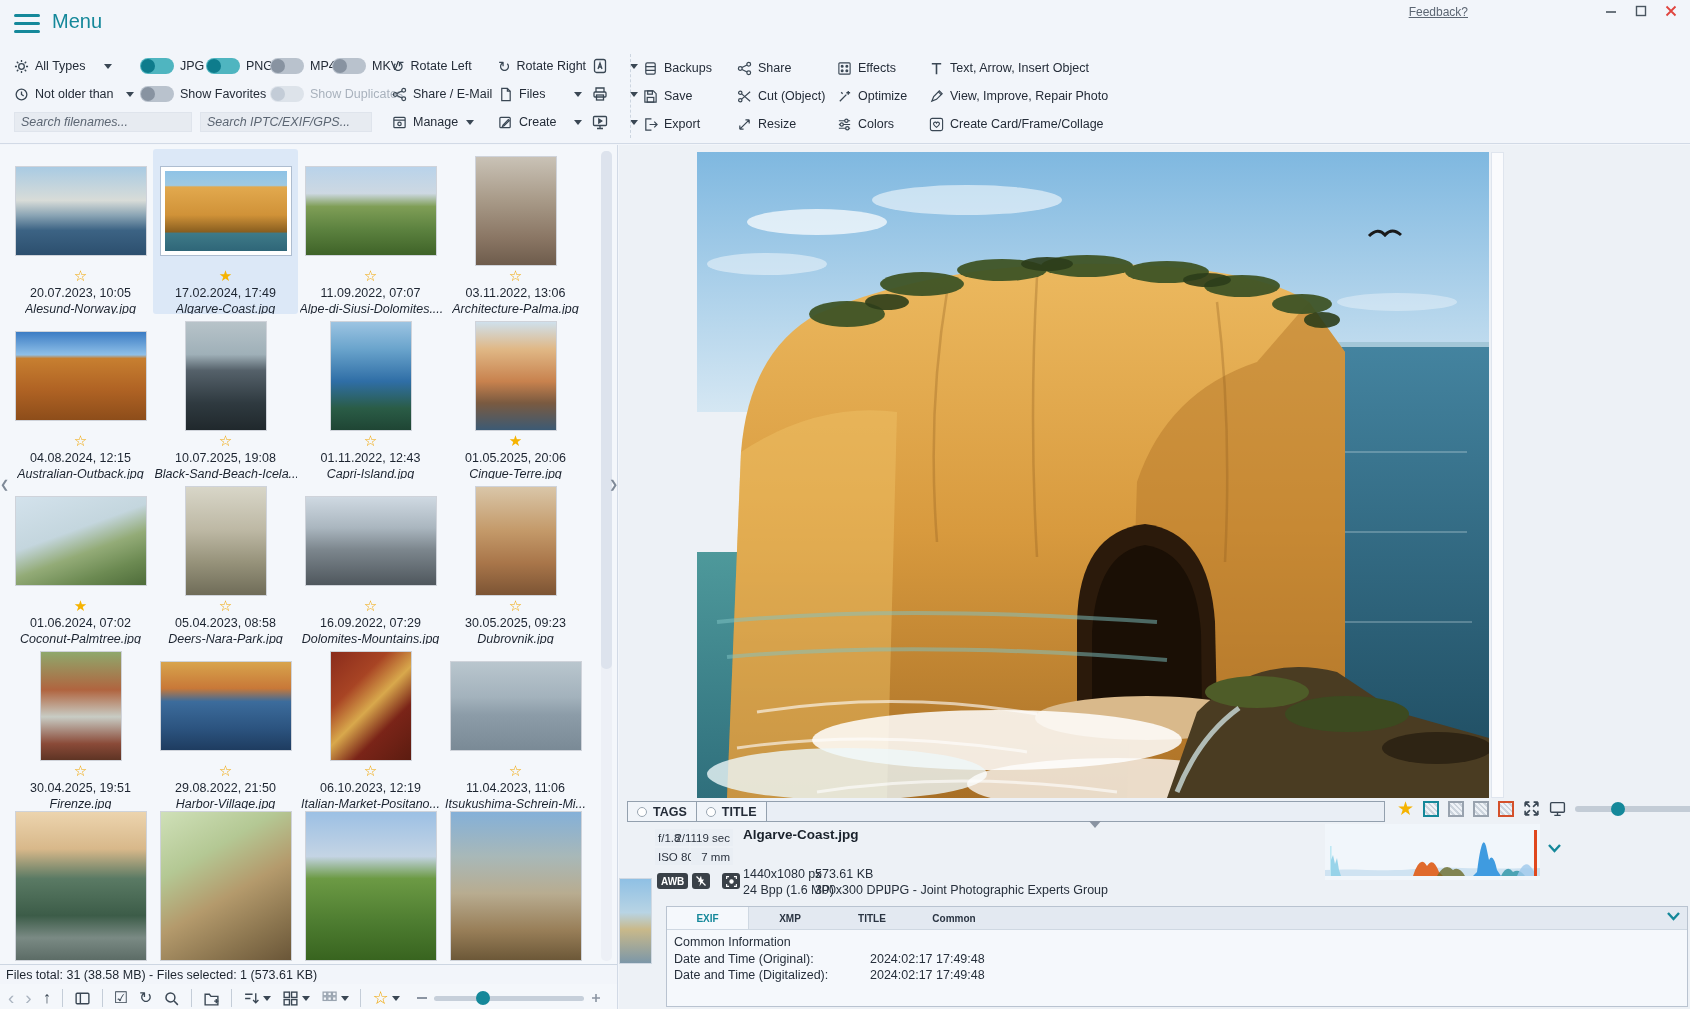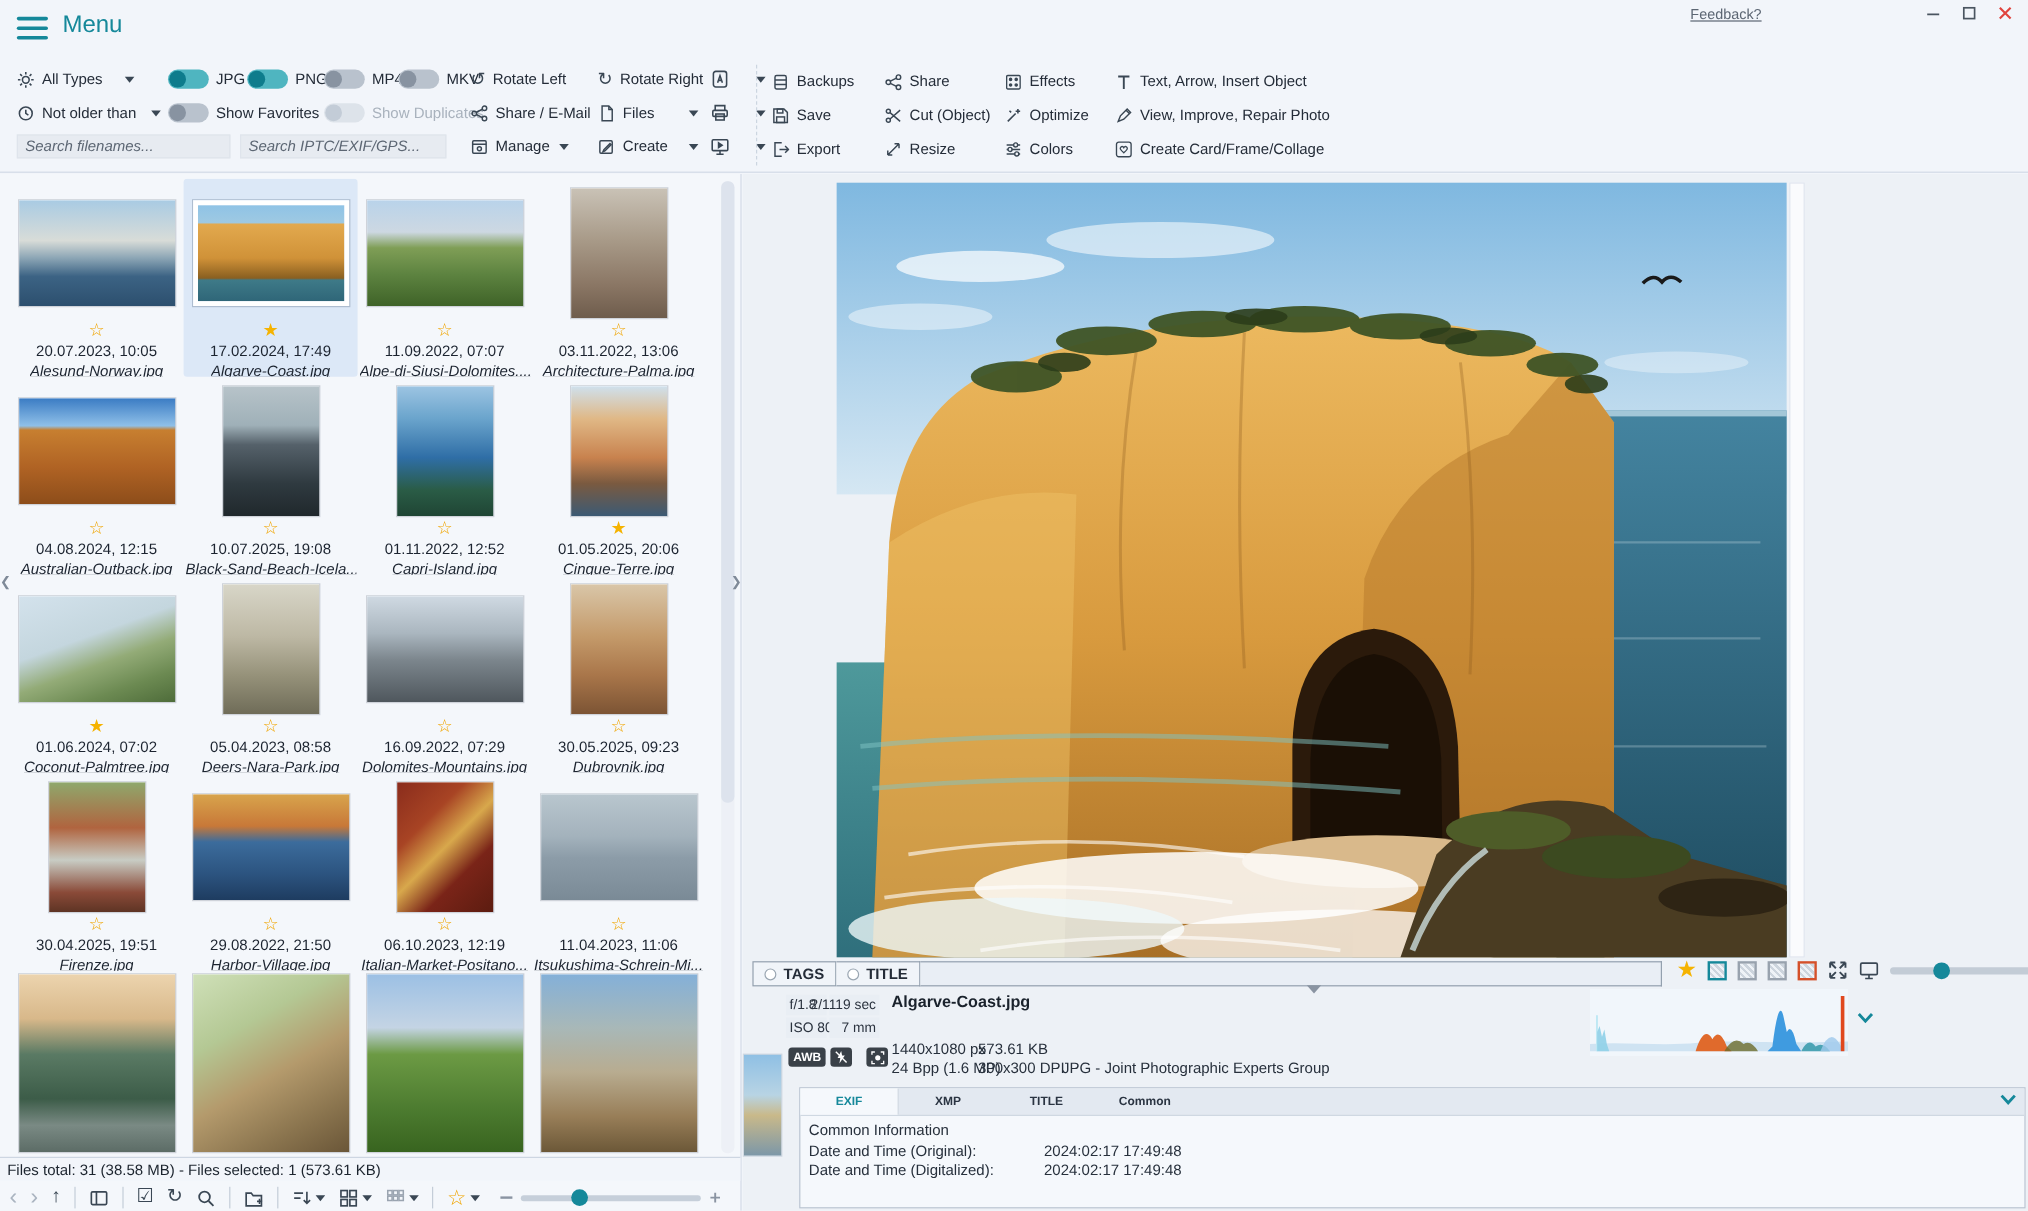--- a/index.html
+++ b/index.html
@@ -481,21 +481,21 @@
     </div>
     <div class="star">☆</div>
     <div class="gdate">10.07.2025, 19:08</div>
     <div class="gname">Black-Sand-Beach-Icela...</div>
   </div>
         <div class="grid-item">
     <div class="thumb-wrap">
       <div class="thumb th-capri portrait"></div>
     </div>
     <div class="star">☆</div>
-    <div class="gdate">01.11.2022, 12:52</div>
+    <div class="gdate">01.11.2022, 12:43</div>
     <div class="gname">Capri-Island.jpg</div>
   </div>
         <div class="grid-item">
     <div class="thumb-wrap">
       <div class="thumb th-cinque portrait"></div>
     </div>
     <div class="star filled">★</div>
     <div class="gdate">01.05.2025, 20:06</div>
     <div class="gname">Cinque-Terre.jpg</div>
   </div>

